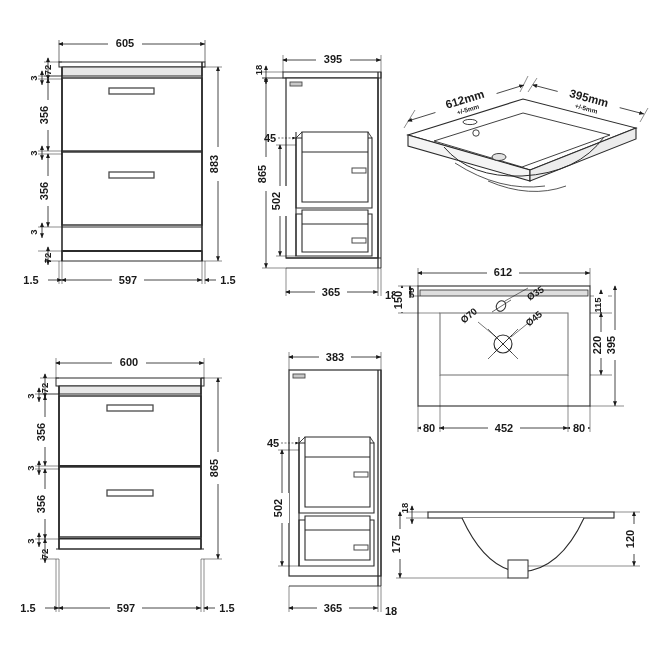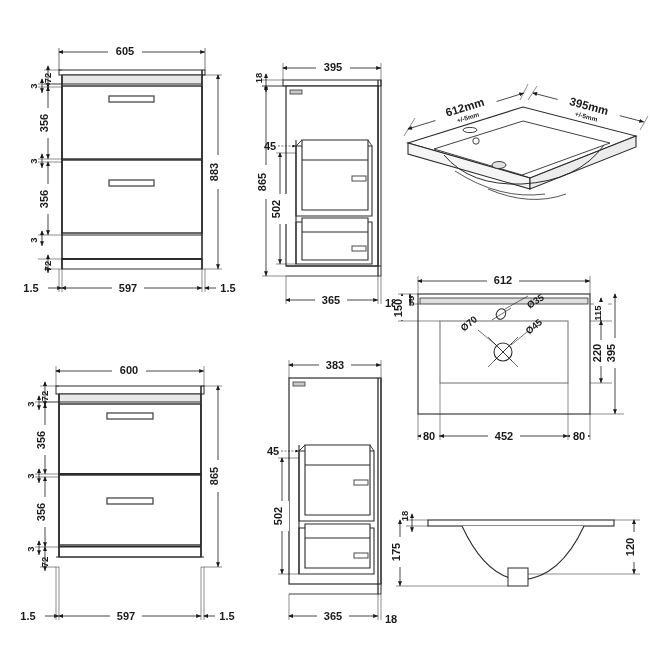--- a/index.html
+++ b/index.html
@@ -2,21 +2,21 @@
 <html><head>
 <meta charset="utf-8">
 <title>Vanity Unit Technical Drawing</title>
 <style>
   html,body{margin:0;padding:0;background:#ffffff;}
   body{
     width:650px;height:650px;overflow:hidden;position:relative;
     font-family:"Liberation Sans", sans-serif;
     color:#000;
   }
-  #sheet{position:absolute;left:0;top:8px;width:650px;height:520px;}
+  #sheet{position:absolute;left:0;top:0;width:650px;height:520px;}
   svg{display:block;}
   .dimtxt{font-family:"Liberation Sans", sans-serif;font-size:11px;font-weight:bold;fill:#1a1a1a;}
   .dimtxt-sm{font-family:"Liberation Sans", sans-serif;font-size:9.5px;font-weight:bold;fill:#1a1a1a;}
   .dimtxt-xs{font-family:"Liberation Sans", sans-serif;font-size:6.5px;font-weight:bold;fill:#1a1a1a;}
   .dimtxt-iso{font-family:"Liberation Sans", sans-serif;font-size:11.5px;font-weight:bold;fill:#1a1a1a;}
 </style>
 </head>
 <body>
 
 <div id="sheet">

